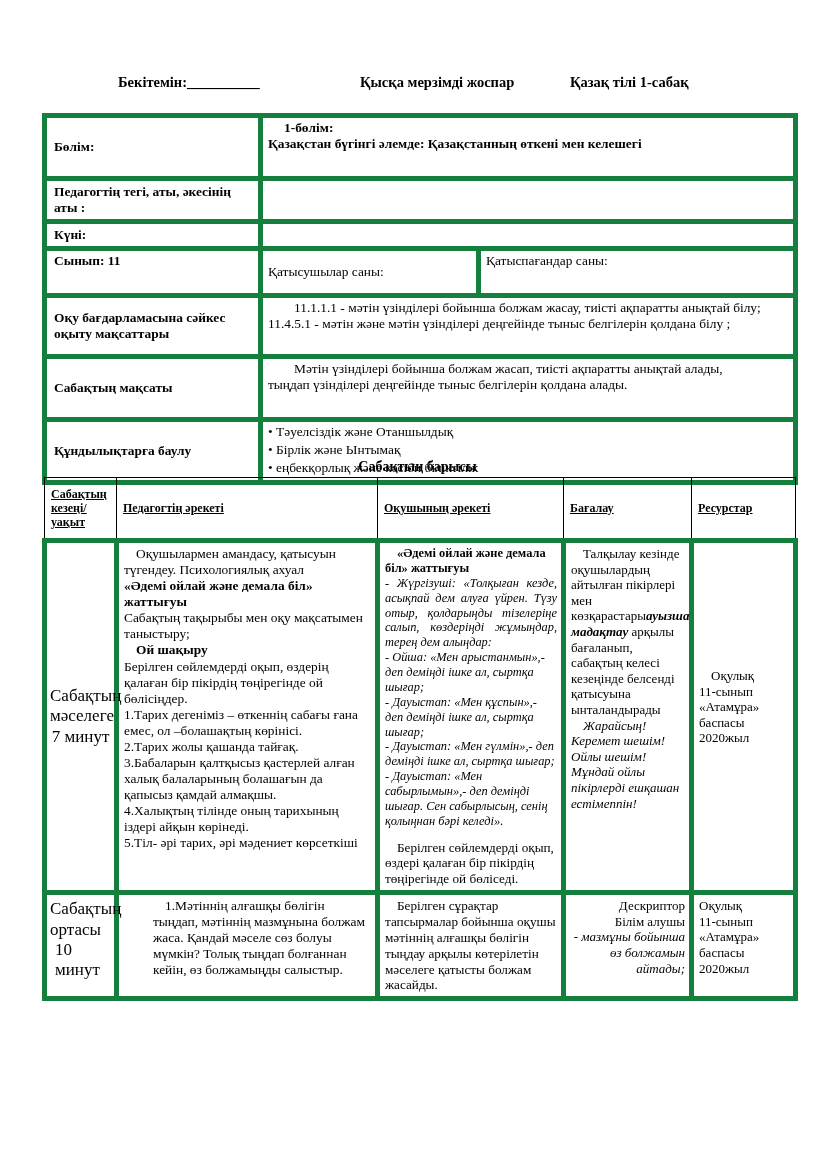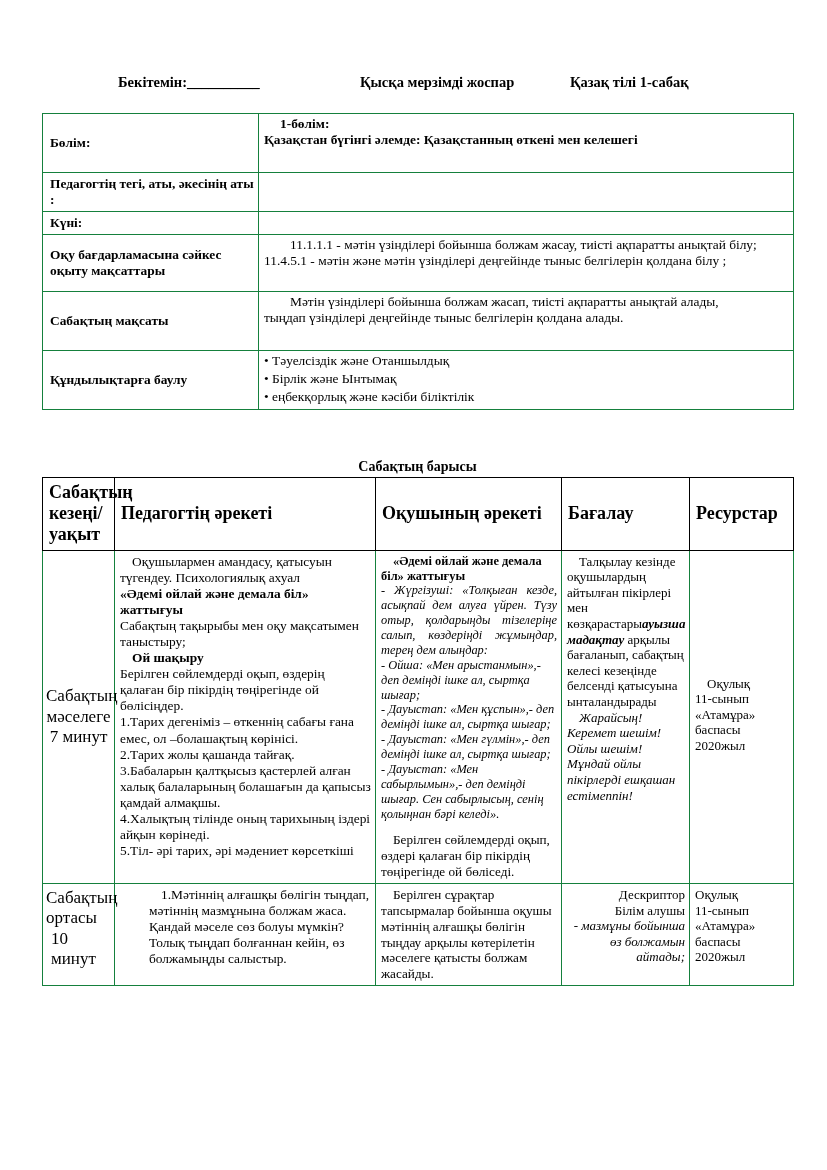--- a/index.html
+++ b/index.html
@@ -53,21 +53,21 @@
     top: 0;
   }
 
   
   table {
     border-collapse: collapse;
     table-layout: fixed;
     font-size: 13.4px;
   }
   table td {
-    border: 1px solid #15803d;
+    border: 5px solid #15803d;
     vertical-align: top;
     padding: 2px 4px 2px 5px;
     line-height: 1.19;
   }
 
   .tbl-top {
     position: absolute;
     top: 113px;
     left: 42px;
     width: 751px;
@@ -104,22 +104,23 @@
   .tbl-main td {
     padding: 3px 4px 3px 5px;
     line-height: 1.2;
   }
   .tbl-main th {
     border: 1px solid #000000;
     vertical-align: middle;
     font-weight: bold;
     text-align: left;
     padding: 4px 4px 4px 6px;
-    font-size: 18px;
+    font-size: 12px;
     line-height: 1.18;
+    text-decoration: underline;
   }
   .tbl-main td.stage {
     font-size: 17px;
     vertical-align: middle;
     text-align: center;
     padding-left: 3px;
     padding-right: 3px;
     margin-left: 36px;
   }
   .b { font-weight: bold; }
@@ -160,20 +161,25 @@
       </tr>
       <tr>
         <td class="lbl vc" style="height:34px;">Педагогтің тегі, аты, әкесінің аты :</td>
         <td colspan="2"></td>
       </tr>
       <tr>
         <td class="lbl vc" style="height:18px;">Күні:</td>
         <td colspan="2"></td>
       </tr>
       <tr>
+        <td class="lbl" style="height:38px;">Сынып:  11</td>
+        <td class="vc">Қатысушылар саны:</td>
+        <td>Қатыспағандар саны:</td>
+      </tr>
+      <tr>
         <td class="lbl vc" style="height:52px;">
           <span>Оқу бағдарламасына сәйкес оқыту мақсаттары</span>
         </td>
         <td colspan="2">
           <p class="cell-p indent">11.1.1.1 - мәтін үзінділері бойынша болжам жасау, тиісті ақпаратты анықтай білу;</p>
           <p class="cell-p">11.4.5.1 - мәтін және мәтін үзінділері деңгейінде тыныс белгілерін қолдана білу ;</p>
         </td>
       </tr>
       <tr>
         <td class="lbl vc" style="height:54px;">Сабақтың мақсаты</td>

